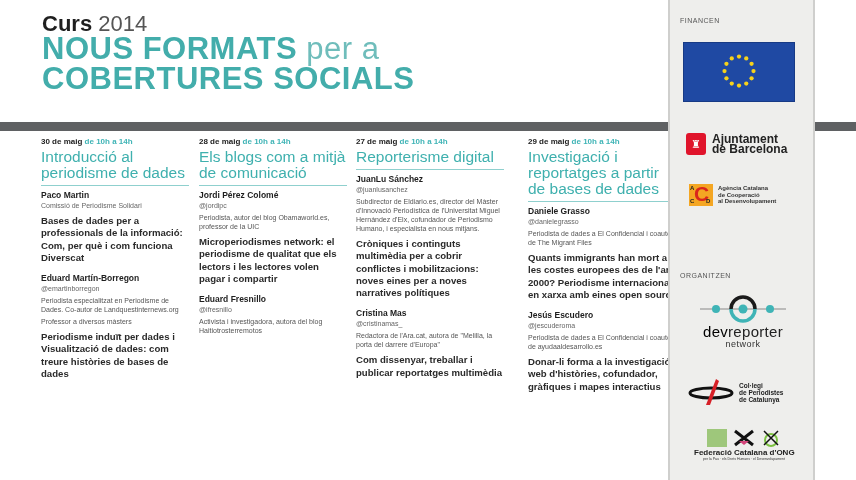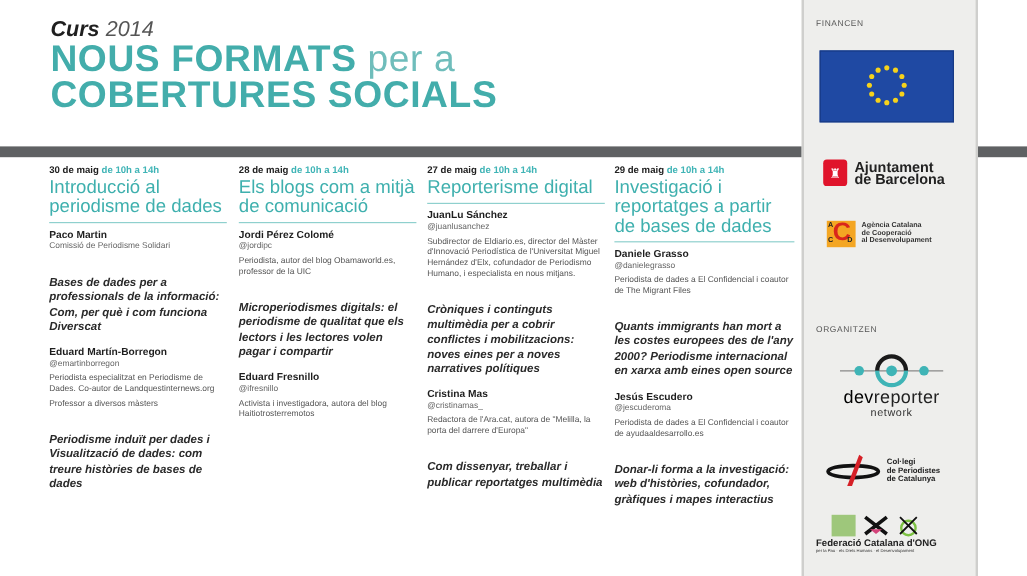--- a/index.html
+++ b/index.html
@@ -1,20 +1,20 @@
 <!DOCTYPE html>
 <html><head>
 <meta charset="utf-8">
 <style>
   * { margin:0; padding:0; box-sizing:border-box; }
   html, body { width:856px; height:480px; overflow:hidden; background:#ffffff; }
   body { position:relative; font-family:"Liberation Sans", sans-serif; color:#222; }
 
   .header { position:absolute; left:42px; top:14px; }
-  .curs { font-size:18px; line-height:20px; color:#333;font-style:italic; }
+  .curs { font-size:22px; line-height:20px; color:#333; }
   .curs b { font-weight:bold; color:#1f1f1f; }
   .curs span { color:#555; }
   .title-line { font-size:31px; line-height:30px; font-weight:bold; color:#43adab; letter-spacing:0.5px; white-space:nowrap; }
   .title-line .light { font-weight:normal; color:#6fbdbb; }
 
   .band { position:absolute; left:0; top:122px; width:856px; height:9px; background:#5f6163; }
 
   .sidebar { position:absolute; left:668px; top:0; width:147px; height:480px; background:#eeeeec; border-left:2px solid #cfcfcd; border-right:2px solid #cfcfcd; }
   .sb-label { position:absolute; left:10px; font-size:7px; letter-spacing:0.5px; color:#555; }
   .eu-flag { position:absolute; left:13px; top:42px; width:112px; height:60px; background:#1f49a3; border:1px solid #173a85; }
@@ -27,35 +27,35 @@
   .accd-mark .bigc { position:absolute; left:5px; top:-2px; font-size:21px; line-height:24px; color:#d9261c; }
   .accd-mark .sm { position:absolute; font-size:6px; color:#222; }
   .accd-text { font-size:6px; line-height:6.5px; font-weight:bold; color:#333; }
   .devrep { position:absolute; left:18px; top:294px; width:110px; text-align:center; }
   .devrep svg { display:block; margin:0 auto; }
   .dev-word { font-size:15px; line-height:15px; color:#222; letter-spacing:0.3px; }
   .dev-word .dev { color:#000000; }
   .dev-net { font-size:9px; color:#333; letter-spacing:0.5px; }
   .logo-cpc { position:absolute; left:18px; top:377px; display:flex; align-items:center; gap:5px; }
   .cpc-text { font-size:6.5px; line-height:7px; font-weight:bold; color:#222; }
-  .logo-fcong { position:absolute; left:10px; top:428px; width:100px; text-align:left; }
+  .logo-fcong { position:absolute; left:24px; top:428px; width:100px; text-align:center; }
   .fcong-marks { display:flex; justify-content:center; gap:6px; height:20px; align-items:center; }
   .fc-box { width:20px; height:18px; background:#9ec77b; }
   .fc-name { font-size:8px; font-weight:bold; color:#222; white-space:nowrap; }
   .fc-sub { font-size:3.5px; color:#333; white-space:nowrap; }
 
   .col { position:absolute; top:137px; }
   .date { font-size:8px; font-weight:bold; color:#222; white-space:nowrap; }
   .date .time { color:#3fb4b6; font-weight:bold; }
   .session-title { font-size:15.5px; line-height:16px; color:#3fb0ae; margin-top:3px; padding-bottom:4px; border-bottom:1.5px solid #8fd0ce; }
   .speaker { margin-top:4px; }
   .sp-name { font-size:8.5px; font-weight:bold; color:#1e1e1e; line-height:11px; }
   .sp-handle { font-size:7px; color:#666; line-height:9px; }
   .sp-bio { font-size:7px; line-height:9px; color:#555; margin-top:3px; }
-  .talk { font-size:9.6px; line-height:12.3px; font-weight:bold; font-style:italic; color:#2a2a2a; margin-top:20px; }
+  .talk { font-size:9.6px; line-height:12.3px; font-weight:bold; color:#2a2a2a; margin-top:5px; }
 </style>
 </head>
 <body>
 
 <div class="header">
   <div class="curs">
     <b>Curs</b>
     <span>2014</span>
   </div>
   <div class="title-line">
@@ -90,21 +90,21 @@
 <div class="col" style="left:199px;width:148px;">
   <div class="date">
     <span>28 de maig</span>
     <span class="time">de 10h a 14h</span>
   </div>
   <div class="session-title">Els blogs com a mitjà de comunicació</div>
   <div class="speaker">
     <div class="sp-name">Jordi Pérez Colomé</div>
     <div class="sp-handle">@jordipc</div>
     <div class="sp-bio">Periodista, autor del blog Obamaworld.es, professor de la UIC</div>
-    <div class="talk">Microperiodismes digitals: el periodisme de qualitat que els lectors i les lectores volen pagar i compartir</div>
+    <div class="talk">Microperiodismes network: el periodisme de qualitat que els lectors i les lectores volen pagar i compartir</div>
   </div>
   <div class="speaker" style="margin-top:9px;">
     <div class="sp-name">Eduard Fresnillo</div>
     <div class="sp-handle">@ifresnillo</div>
     <div class="sp-bio">Activista i investigadora, autora del blog Haitiotrosterremotos</div>
   </div>
 </div>
 
 <div class="col" style="left:356px;width:148px;">
   <div class="date">
@@ -119,21 +119,21 @@
     <div class="talk">Cròniques i continguts multimèdia per a cobrir conflictes i mobilitzacions: noves eines per a noves narratives polítiques</div>
   </div>
   <div class="speaker" style="margin-top:9px;">
     <div class="sp-name">Cristina Mas</div>
     <div class="sp-handle">@cristinamas_</div>
     <div class="sp-bio">Redactora de l'Ara.cat, autora de "Melilla, la porta del darrere d'Europa"</div>
     <div class="talk">Com dissenyar, treballar i publicar reportatges multimèdia</div>
   </div>
 </div>
 
-<div class="col" style="left:512px;width:150px;">
+<div class="col" style="left:528px;width:150px;">
   <div class="date">
     <span>29 de maig</span>
     <span class="time">de 10h a 14h</span>
   </div>
   <div class="session-title">Investigació i reportatges a partir de bases de dades</div>
   <div class="speaker">
     <div class="sp-name">Daniele Grasso</div>
     <div class="sp-handle">@danielegrasso</div>
     <div class="sp-bio">Periodista de dades a El Confidencial i coautor de The Migrant Files</div>
     <div class="talk">Quants immigrants han mort a les costes europees des de l'any 2000? Periodisme internacional en xarxa amb eines open source</div>

